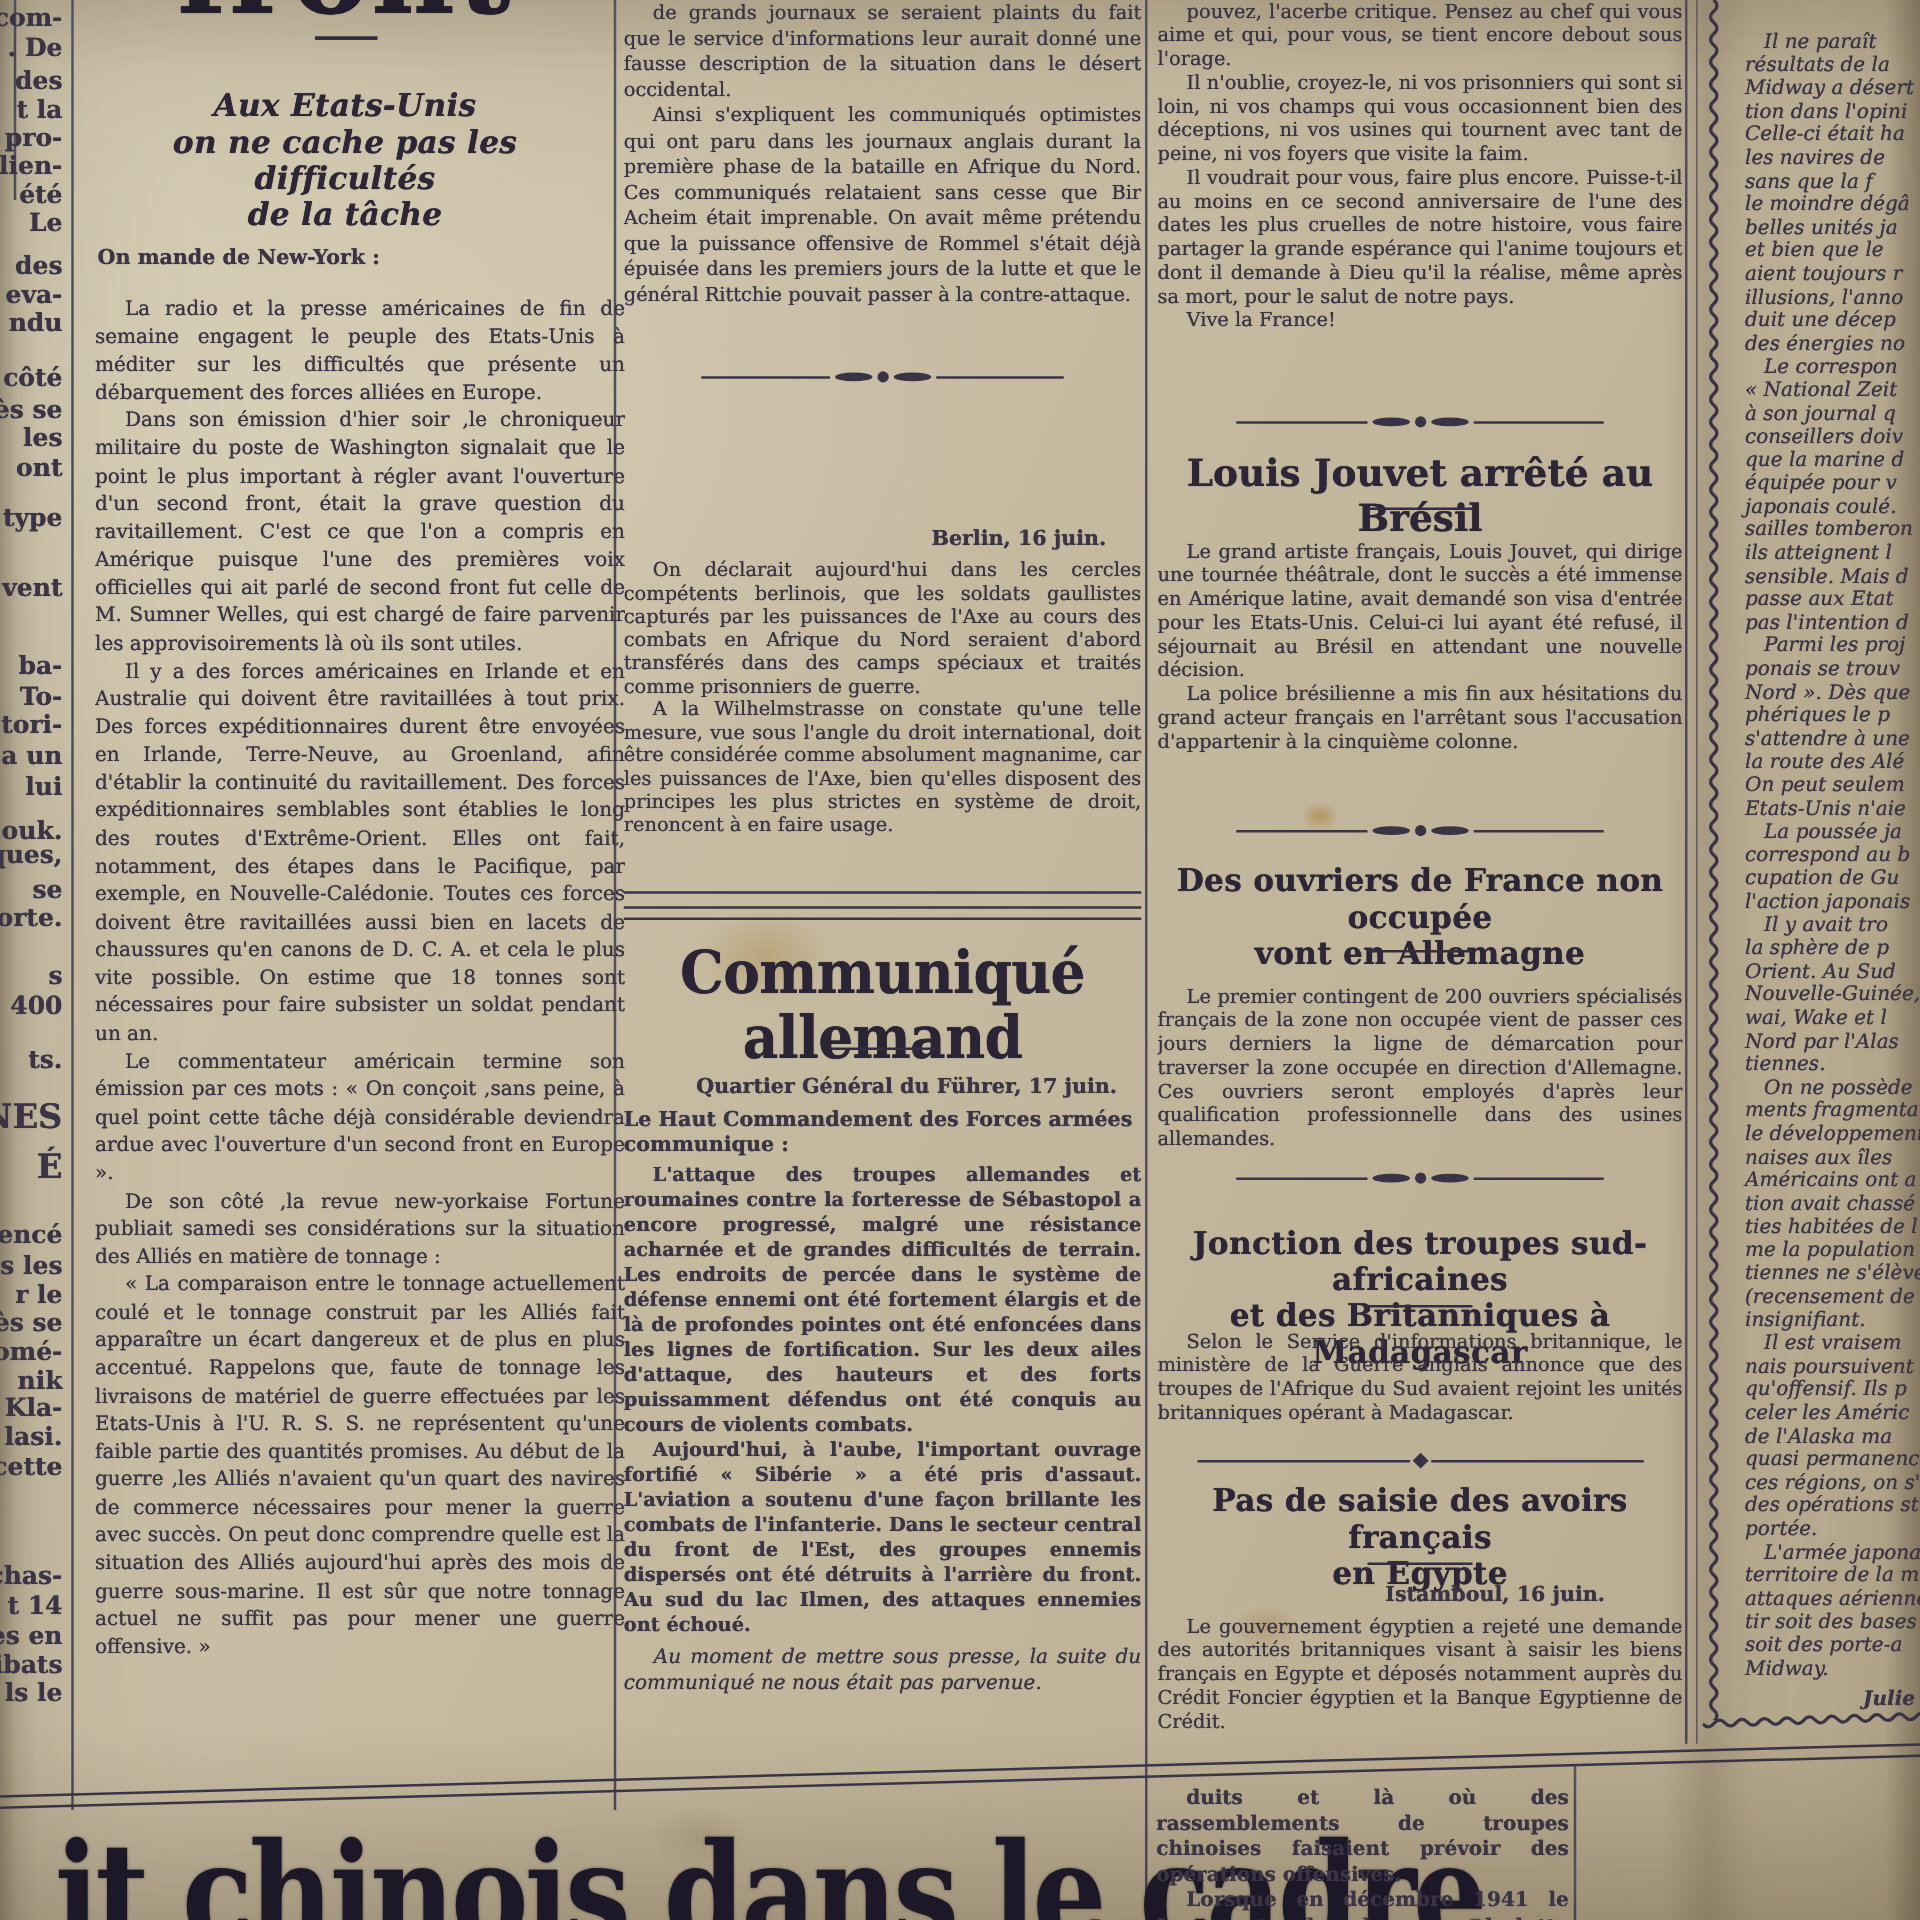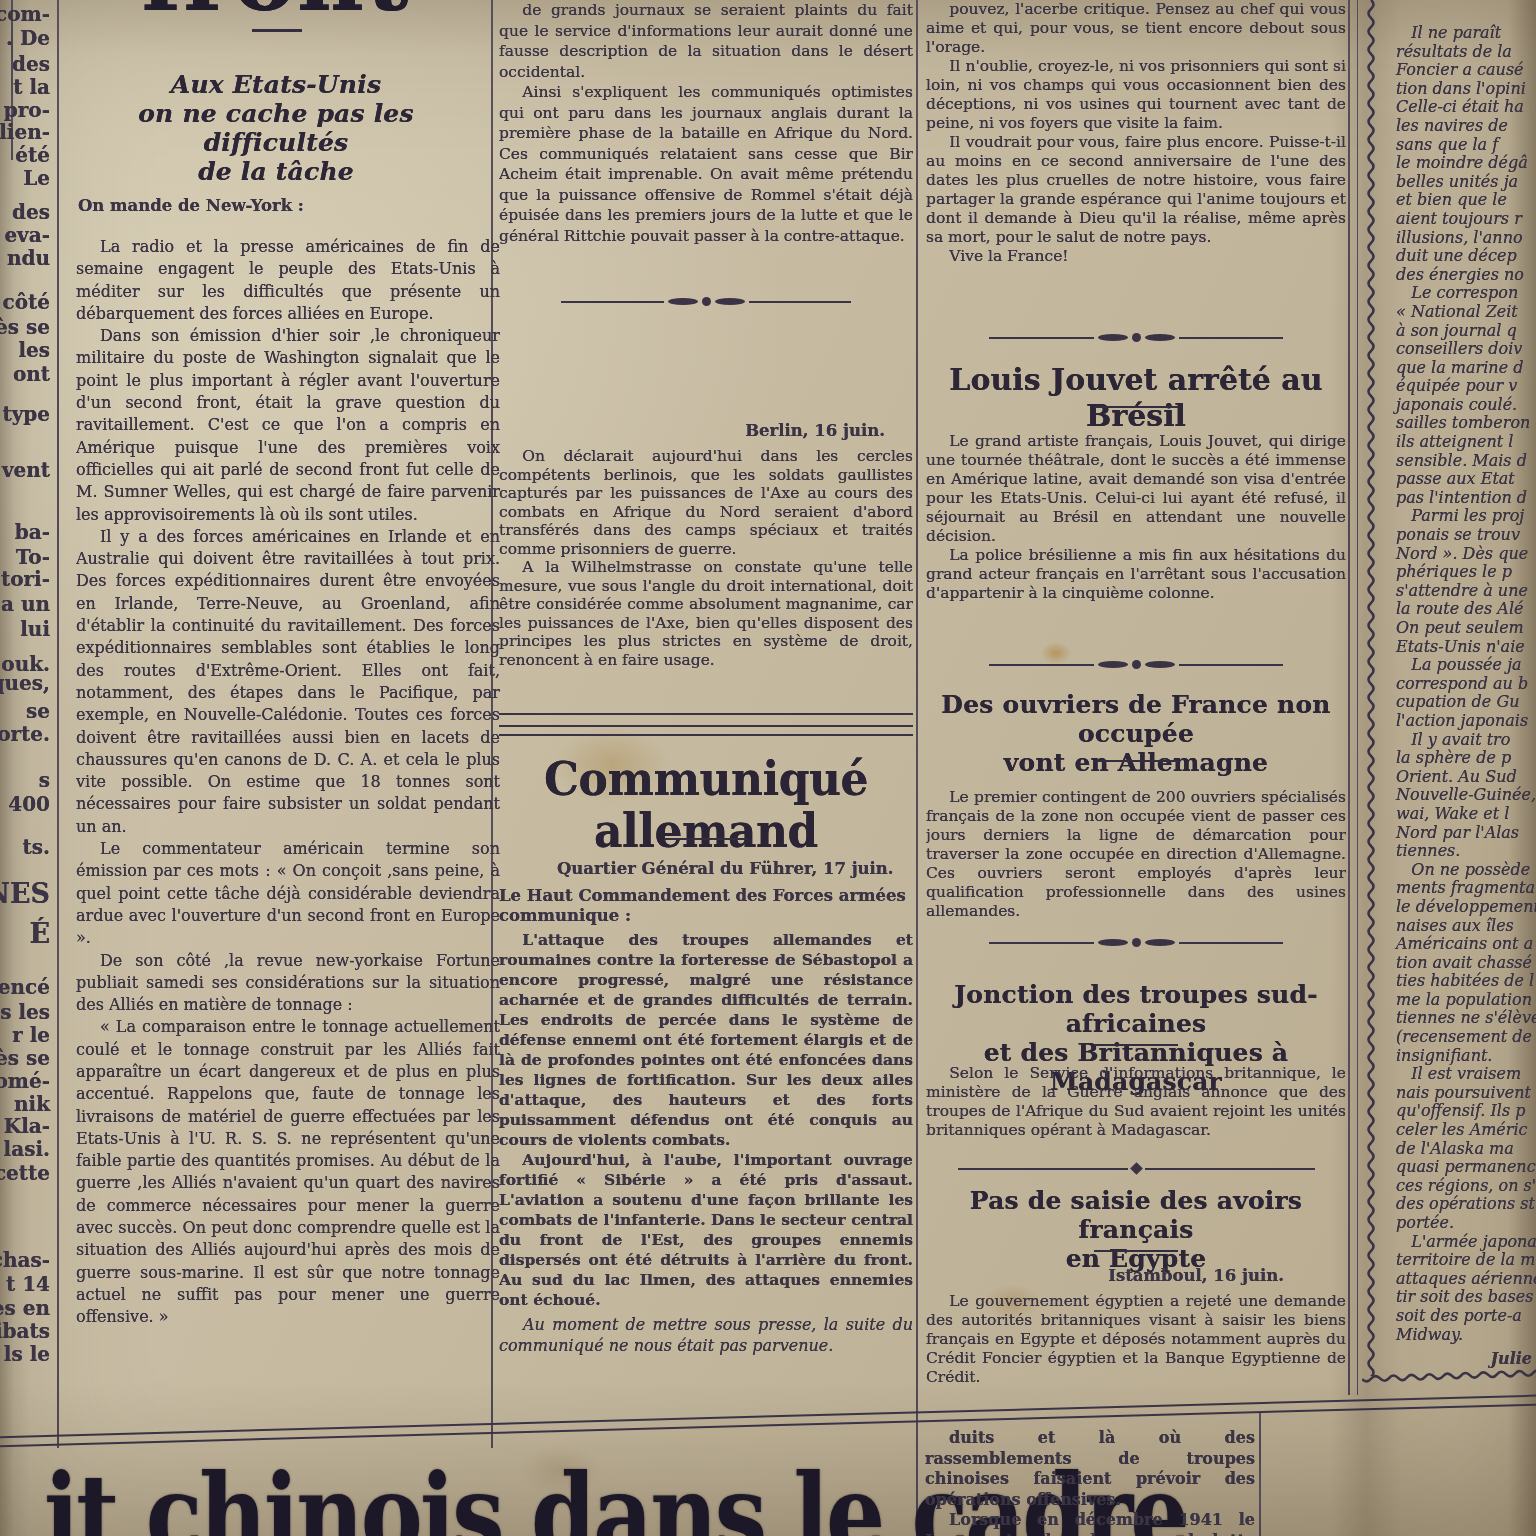--- a/index.html
+++ b/index.html
@@ -246,21 +246,21 @@
     <div class="blk dateline tr" style="top:1266px;padding-right:62px;box-sizing:border-box;">Istamboul, 16 juin.</div>
     <div class="blk clip body155" style="top:1292px;height:116px;">
         <div class="para">Le gouvernement égyptien a rejeté une demande des autorités britanniques visant à saisir les biens français en Egypte et déposés notamment auprès du Crédit Foncier égyptien et la Banque Egyptienne de Crédit.</div>
       </div>
   </div>
 
   <div class="col tsh" style="left:1396px;top:24px;width:140px;height:1344px;">
     <div>
         <div class="rline">   Il ne paraît </div>
         <div class="rline">résultats de la </div>
-        <div class="rline">Foncier a causé</div>
+        <div class="rline">Midway a désert</div>
         <div class="rline">tion dans l'opini</div>
         <div class="rline">Celle-ci était ha</div>
         <div class="rline">les navires de </div>
         <div class="rline">sans que la f</div>
         <div class="rline">le moindre dégâ</div>
         <div class="rline">belles unités ja</div>
         <div class="rline">et bien que le </div>
         <div class="rline">aient toujours r</div>
         <div class="rline">illusions, l'anno</div>
         <div class="rline">duit une décep</div>

